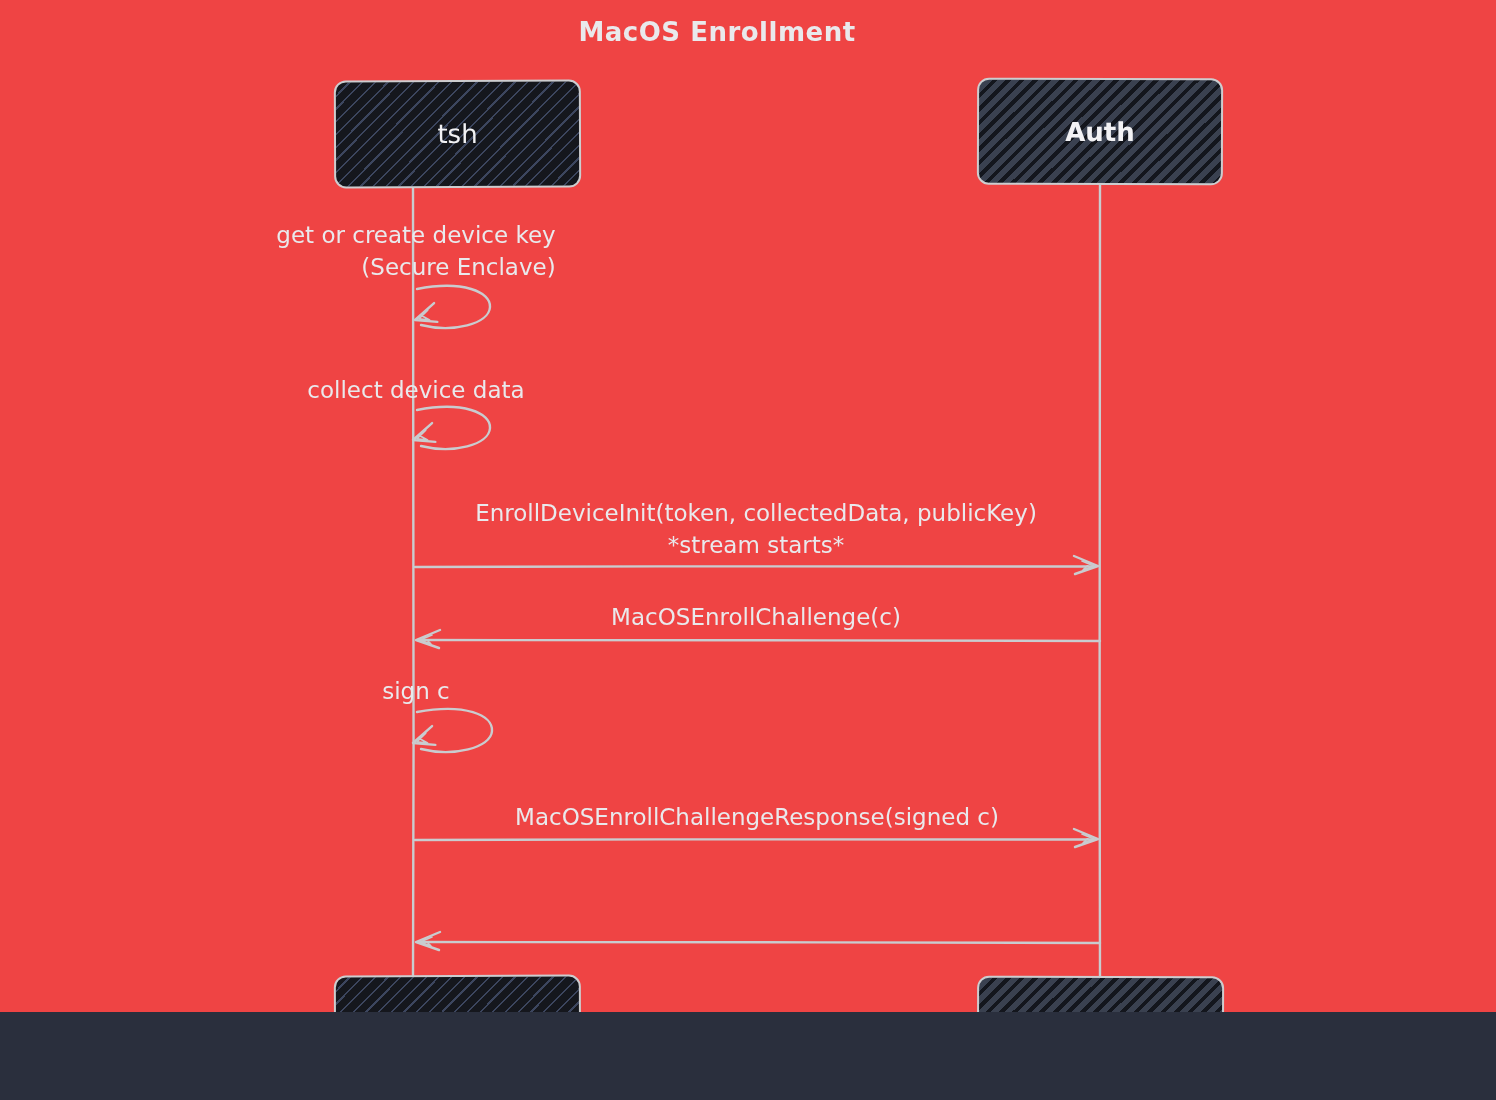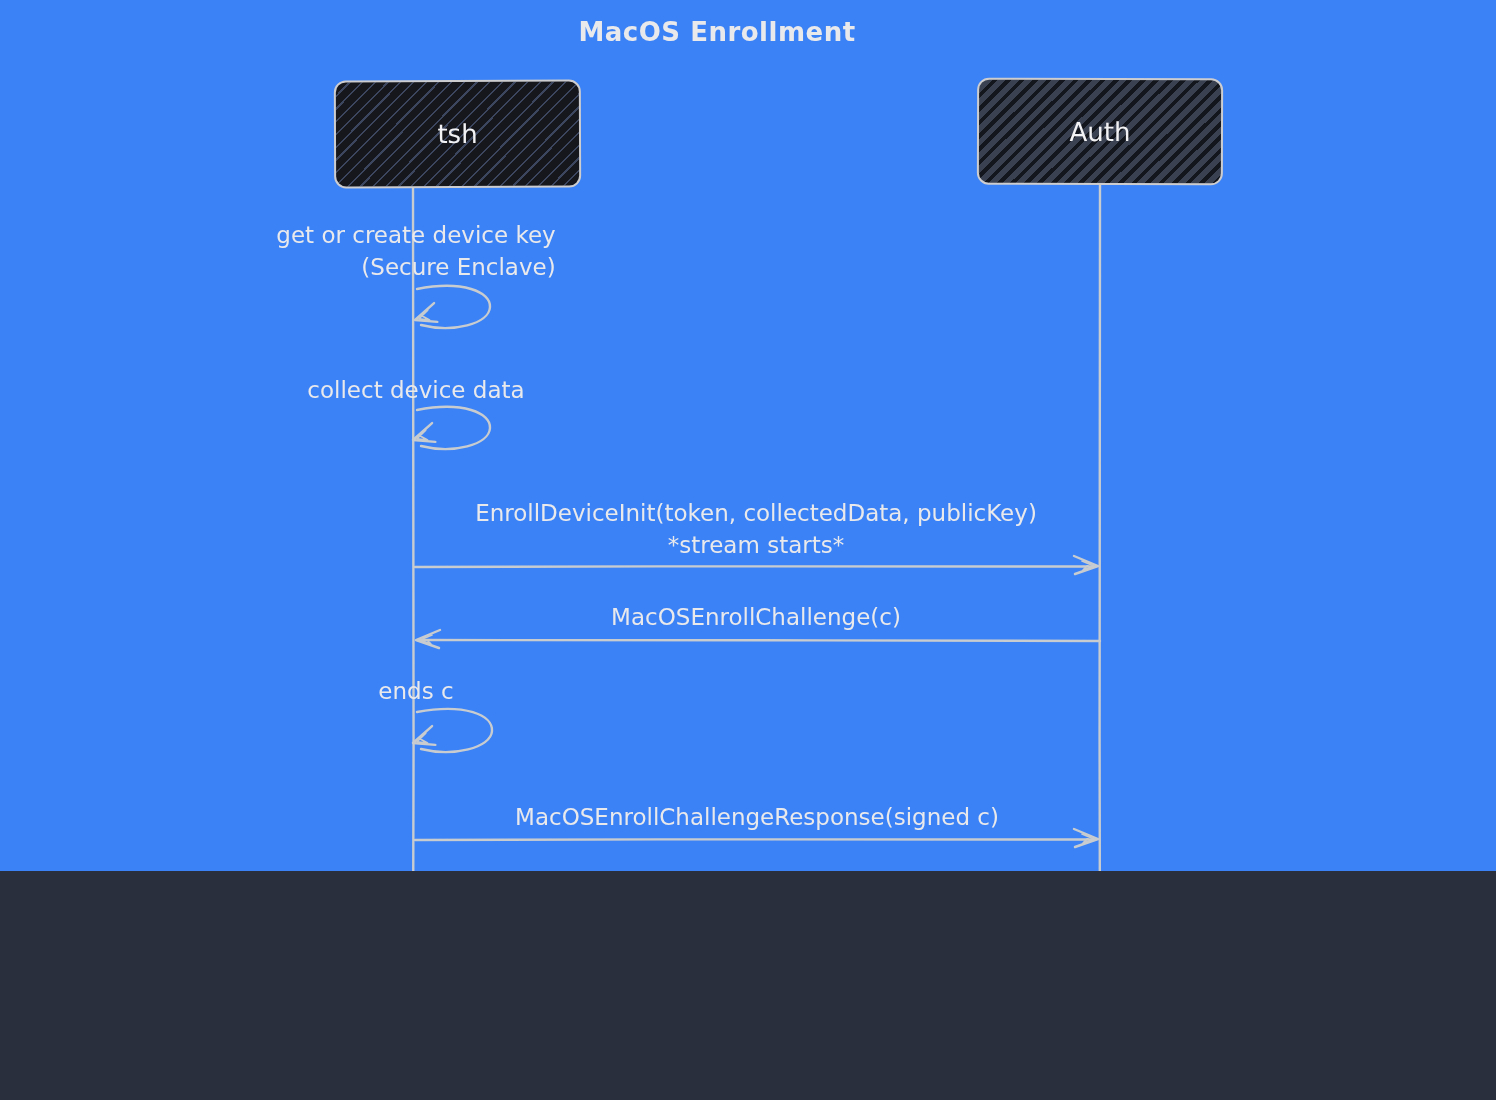--- a/index.html
+++ b/index.html
@@ -1,19 +1,19 @@
 <!DOCTYPE html>
 <html><head>
 <meta charset="utf-8">
 <style>
   html,body{margin:0;padding:0;background:#2a2f3d;}
   #stage{
     position:relative;
-    width:1496px;height:871px;
-    background:#3b82f6;
+    width:1496px;height:1012px;
+    background:#ef4444;
     font-family:"DejaVu Sans",sans-serif;
     color:#e9e9ec;
     overflow:hidden;
   }
   .title{
     position:absolute;
     transform:translateX(-50%);
     font-size:26px;
     font-weight:bold;
     letter-spacing:.5px;
@@ -31,20 +31,21 @@
       repeating-linear-gradient(135deg, rgba(92,108,148,.55) 0 1.6px, rgba(0,0,0,0) 1.6px 9px),
       #15171d;
     transform:rotate(-0.2deg);
     margin-left:44px;
   }
   .actor-box.auth{
     background:
       repeating-linear-gradient(135deg, rgba(14,16,22,.88) 0 4px, rgba(0,0,0,0) 4px 9.5px),
       #3a4150;
     transform:rotate(0.15deg);
+    font-weight:bold;
   }
   .actor-label{
     font-size:26px;
     color:#f2f2f4;
     white-space:nowrap;
   }
   .msg{
     position:absolute;
     transform:translateX(-50%);
     text-align:center;
@@ -152,21 +153,21 @@
   <div class="msg" style="left:756px; top:601px;">
     <div>MacOSEnrollChallenge(c)</div>
   </div>
 
   <div class="msg" style="left:756px; top:497px;">
     <div>EnrollDeviceInit(token, collectedData, publicKey)</div>
     <div>*stream starts*</div>
   </div>
 
   <div class="msg" style="left:416px; top:675px;">
-    <div>ends c</div>
+    <div>sign c</div>
   </div>
 
   <div class="msg" style="left:757px; top:801px;text-align:center;">
     <div>MacOSEnrollChallengeResponse(signed c)</div>
   </div>
 
 
 </div>
 
 </body></html>

